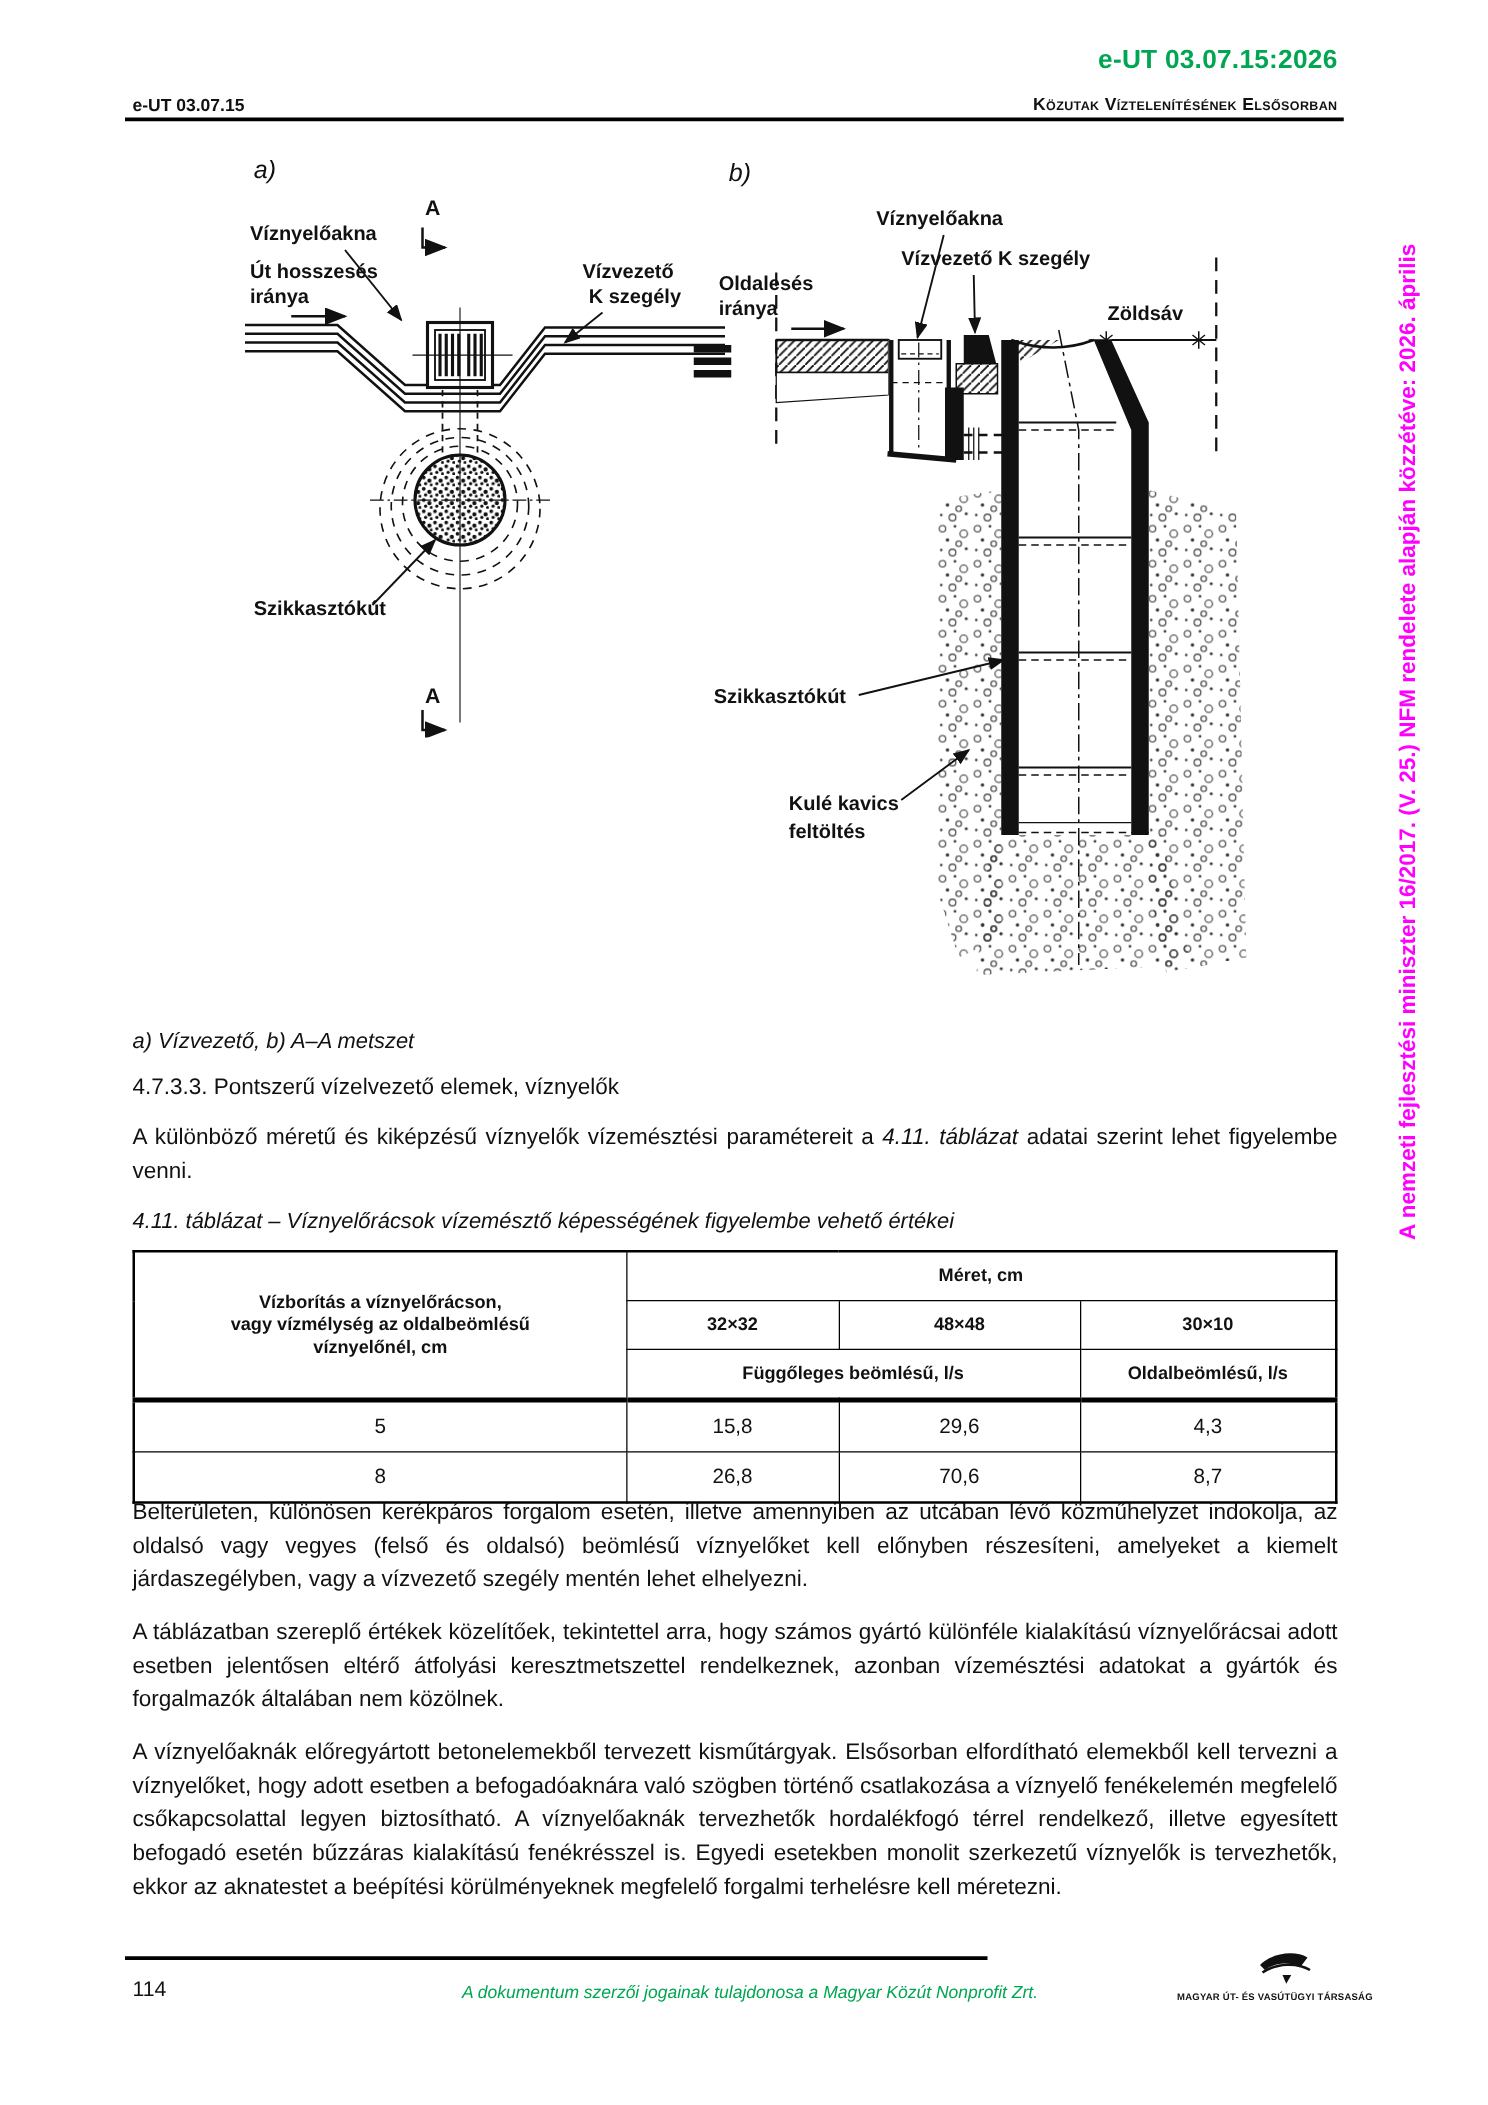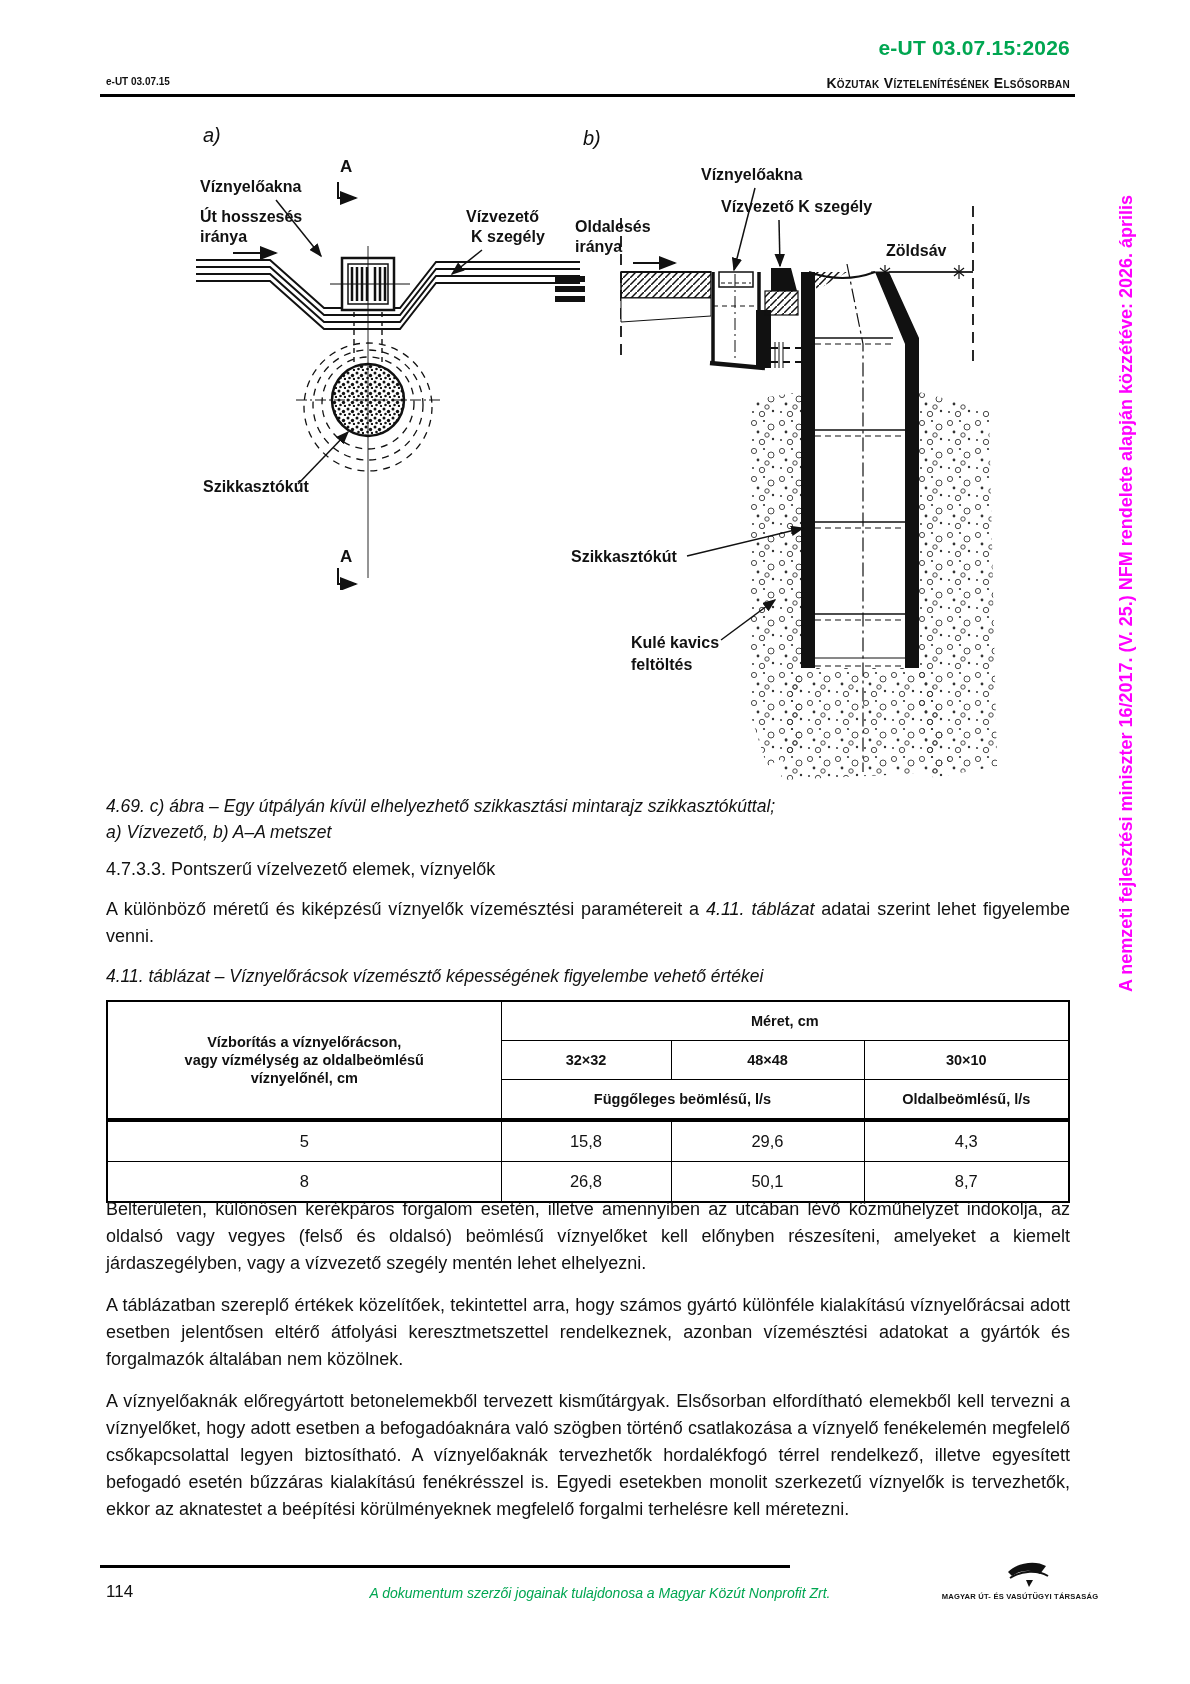--- a/index.html
+++ b/index.html
@@ -2,21 +2,21 @@
 <html><head>
 <meta charset="utf-8">
 <style>
   html,body{margin:0;padding:0;background:#fff;}
   body{width:1190px;height:1684px;position:relative;overflow:hidden;
        font-family:"Liberation Sans",sans-serif;color:#111;}
   .abs{position:absolute;}
 
   
   .hdr-green{top:36px;right:120px;font-size:21px;font-weight:bold;color:#00A651;letter-spacing:.2px;}
-  .hdr-code{top:76px;left:106px;font-size:10px;font-weight:600;}
+  .hdr-code{top:76px;left:106px;font-size:14px;font-weight:600;}
   .hdr-title{top:75px;right:120px;font-size:14px;font-weight:600;font-variant:small-caps;letter-spacing:.3px;}
   .hdr-rule{top:94px;left:100px;width:975px;height:3px;background:#000;}
 
   
   .vnote{top:992px;left:1116px;transform:rotate(-90deg);transform-origin:0 0;
          white-space:nowrap;font-size:18px;font-weight:bold;color:#FF00FF;width:852px;}
 
   
   .figcap{top:793px;left:106px;width:905px;font-size:17.5px;font-style:italic;line-height:26px;}
   .sec-head{top:859px;left:106px;width:905px;font-size:18px;}
@@ -235,21 +235,21 @@
   <line x1="80" y1="153" x2="122" y2="153" stroke="#111" stroke-width="2" marker-end="url(#arr)"></line>
   <text x="333" y="146" class="dlab">Zöldsáv</text>
   <text x="18" y="452" class="dlab">Szikkasztókút</text>
   <line x1="134" y1="446" x2="250" y2="418" stroke="#111" stroke-width="1.5" marker-end="url(#arr)"></line>
   <text x="78" y="538" class="dlab">Kulé kavics</text>
   <text x="78" y="560" class="dlab">feltöltés</text>
   <line x1="168" y1="530" x2="222" y2="490" stroke="#111" stroke-width="1.5" marker-end="url(#arr)"></line>
 </svg>
 
 <div class="abs figcap">
-  <span>4.69. c) ábra – Egy útpályán kívül elhelyezhető szikkasztási mintarajz szikkasztókúttal;</span><br>
+  <br>
   <span>a) Vízvezető, b) A–A metszet</span>
 </div>
 <div class="abs sec-head">4.7.3.3. Pontszerű vízelvezető elemek, víznyelők</div>
 <div class="abs intro"><span>A különböző méretű és kiképzésű víznyelők vízemésztési paramétereit a </span><span style="font-style:italic">4.11. táblázat</span><span> adatai szerint lehet figyelembe venni.</span></div>
 <div class="abs tabcap">4.11. táblázat – Víznyelőrácsok vízemésztő képességének figyelembe vehető értékei</div>
 
 <div class="abs tbl-wrap">
 <table>
   <colgroup>
         <col class="c1">
@@ -275,21 +275,21 @@
   </tr>
   <tr class="data">
     <td>5</td>
     <td>15,8</td>
     <td>29,6</td>
     <td>4,3</td>
   </tr>
   <tr class="data">
     <td>8</td>
     <td>26,8</td>
-    <td>50,1</td>
+    <td>70,6</td>
     <td>8,7</td>
   </tr>
 </tbody>
     </table>
 </div>
 
 <div class="abs paras">
   <p>Belterületen, különösen kerékpáros forgalom esetén, illetve amennyiben az utcában lévő közműhelyzet indokolja, az oldalsó vagy vegyes (felső és oldalsó) beömlésű víznyelőket kell előnyben részesíteni, amelyeket a kiemelt járdaszegélyben, vagy a vízvezető szegély mentén lehet elhelyezni.</p>
   <p>A táblázatban szereplő értékek közelítőek, tekintettel arra, hogy számos gyártó különféle kialakítású víznyelőrácsai adott esetben jelentősen eltérő átfolyási keresztmetszettel rendelkeznek, azonban vízemésztési adatokat a gyártók és forgalmazók általában nem közölnek.</p>
   <p>A víznyelőaknák előregyártott betonelemekből tervezett kisműtárgyak. Elsősorban elfordítható elemekből kell tervezni a víznyelőket, hogy adott esetben a befogadóaknára való szögben történő csatlakozása a víznyelő fenékelemén megfelelő csőkapcsolattal legyen biztosítható. A víznyelőaknák tervezhetők hordalékfogó térrel rendelkező, illetve egyesített befogadó esetén bűzzáras kialakítású fenékrésszel is. Egyedi esetekben monolit szerkezetű víznyelők is tervezhetők, ekkor az aknatestet a beépítési körülményeknek megfelelő forgalmi terhelésre kell méretezni.</p>

